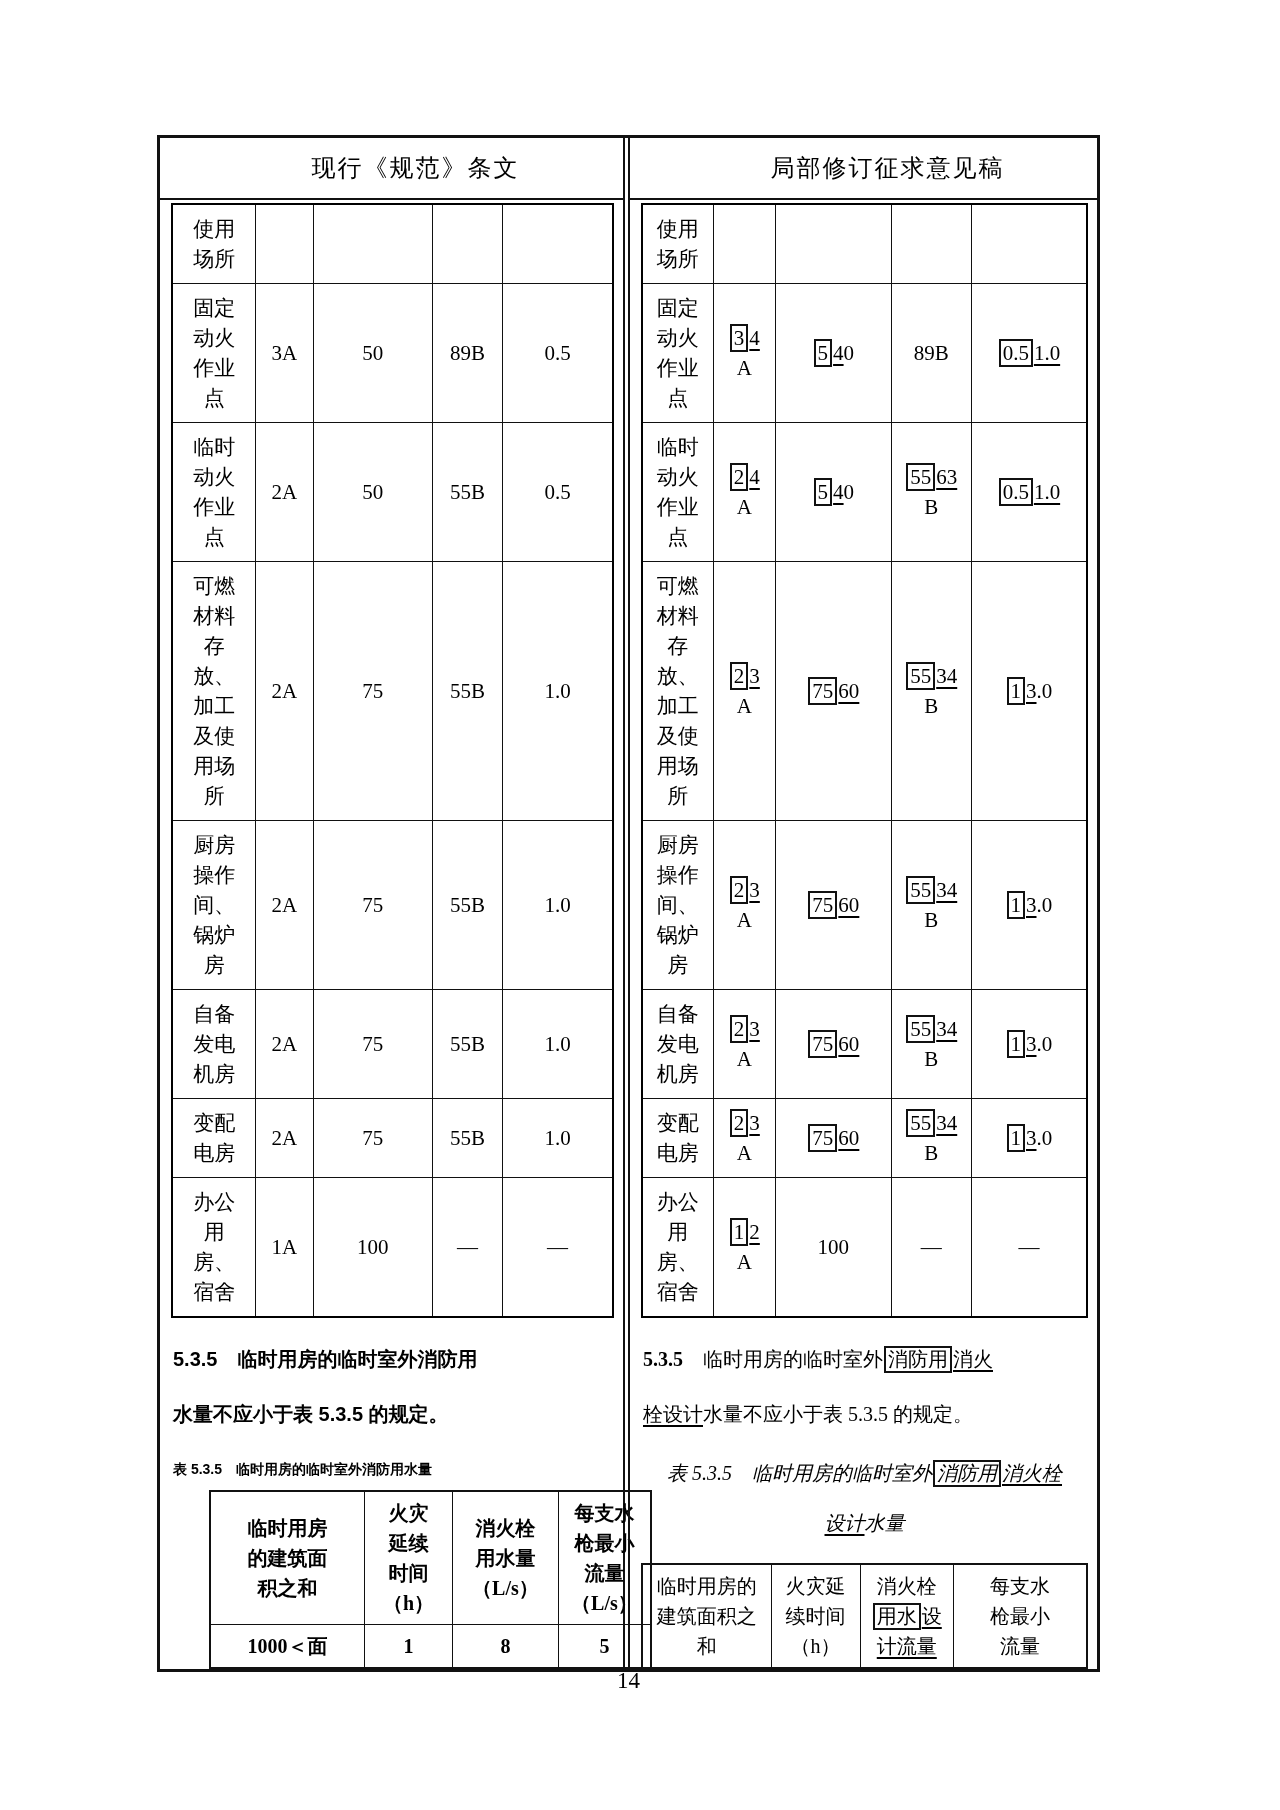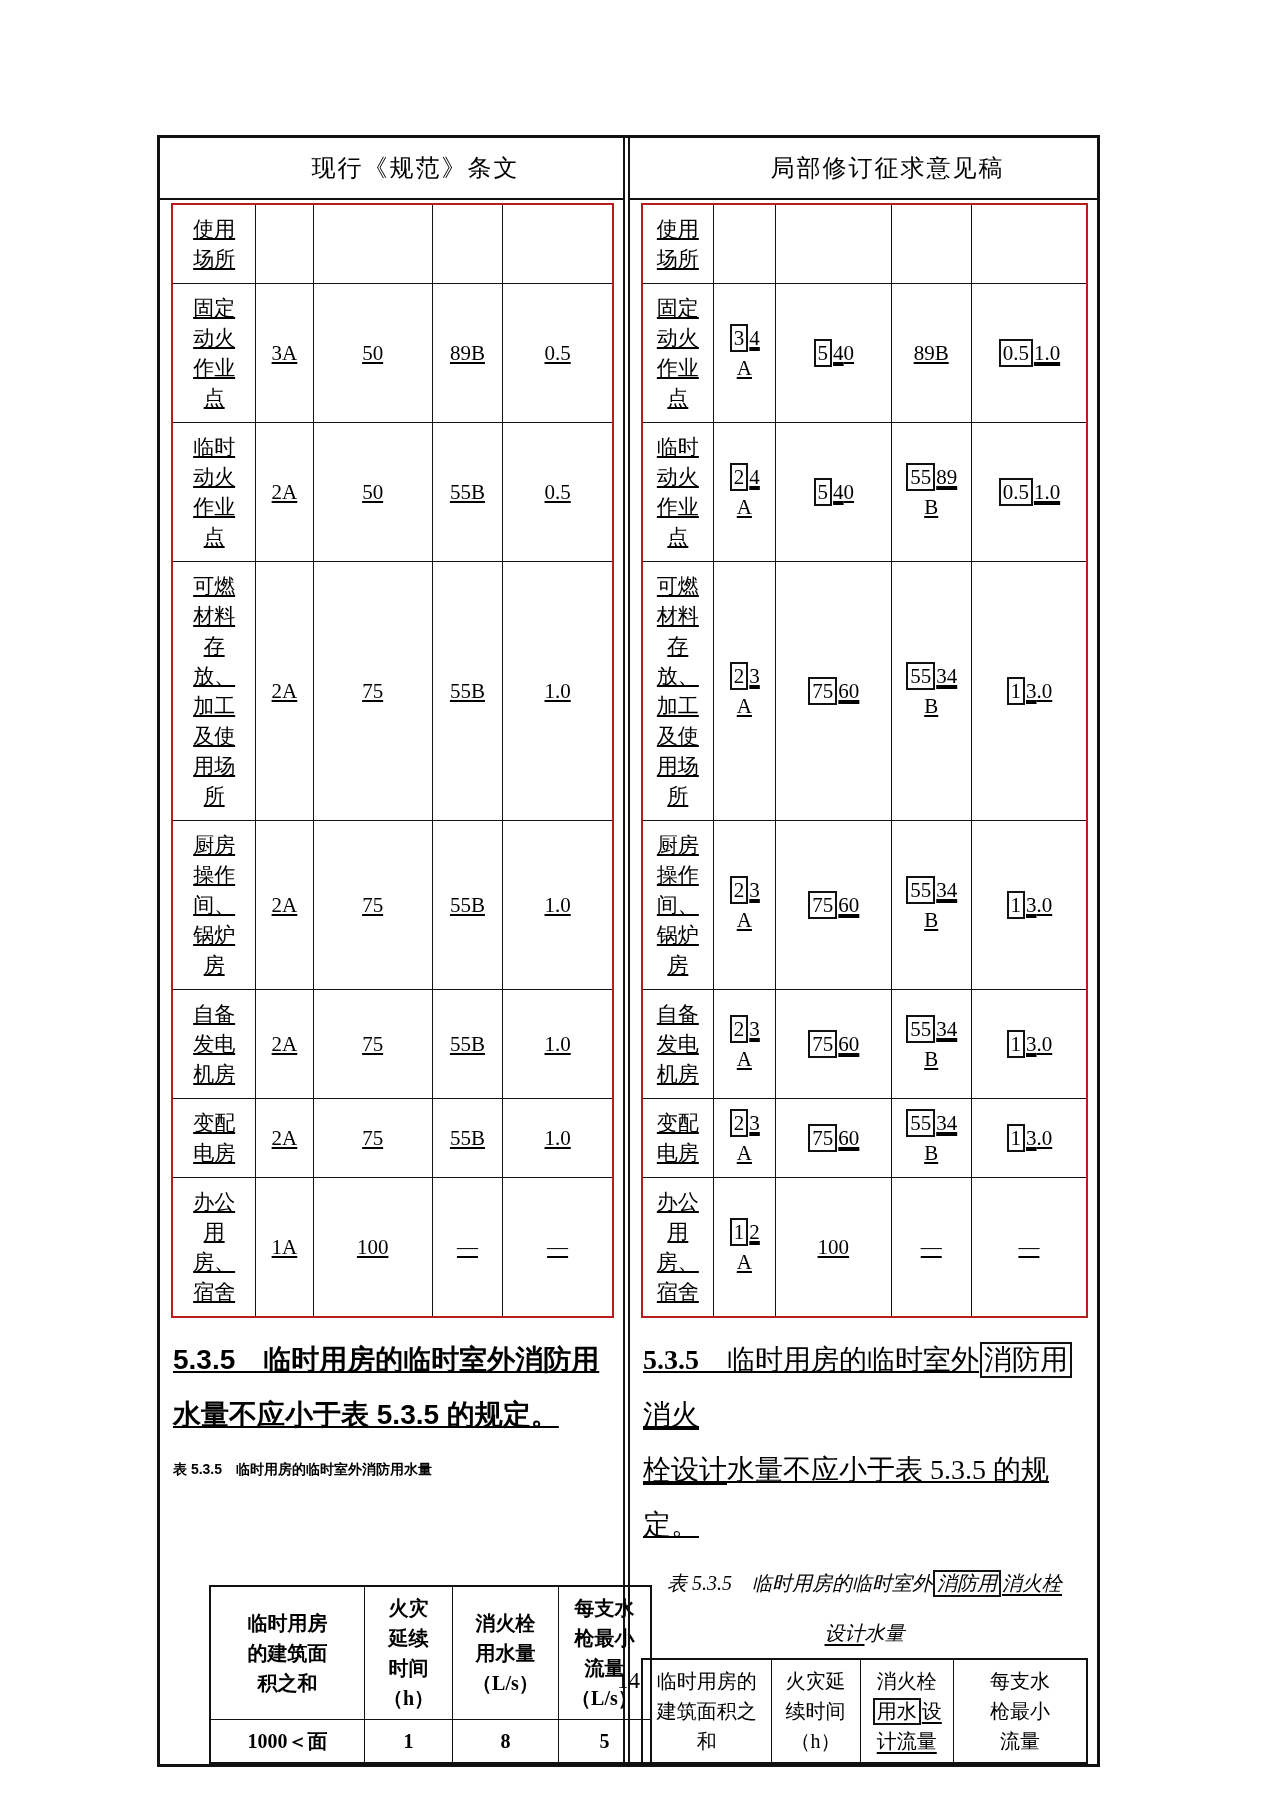--- a/index.html
+++ b/index.html
@@ -13,28 +13,28 @@
   .half{display:flex;flex-direction:column;box-sizing:border-box;}
   .half.left{width:465px;border-right:2px solid #111;}
   .half.right{flex:1;border-left:2px solid #111;margin-left:3px;justify-content:flex-end;}
 
   .col-header{height:60px;line-height:60px;text-align:center;font-size:24px;
               letter-spacing:2px;border-bottom:2px solid #111;padding-left:48px;}
   .col-body{flex:1;display:flex;flex-direction:column;padding:3px 9px 0 11px;}
 
   
   table{border-collapse:collapse;}
-  .upper{width:100%;border:2px solid #b91c1c;table-layout:fixed;text-decoration:underline;}
+  .upper{width:100%;border:2px solid #000000;table-layout:fixed;}
   .upper td{border:1px solid #111;text-align:center;vertical-align:middle;
             font-size:21px;line-height:30px;padding:9px 2px;}
   .upper td.lbl{padding:9px 1px;}
 
   
   .bottom-section{flex:1;display:flex;flex-direction:column;padding-bottom:0;}
-  .para{margin:14px 2px 0 2px;font-size:28px;line-height:55px;text-align:left;text-decoration:underline;}
+  .para{margin:14px 2px 0 2px;font-size:20px;line-height:55px;text-align:left;}
   .left-ink{font-family:"Liberation Sans","DejaVu Sans",sans-serif;font-weight:700;}
   .caption{margin:6px 2px 0 2px;font-size:14px;line-height:42px;}
   .caption.center{text-align:center;font-style:italic;}
   .half.right .caption{font-size:20px;line-height:50px;}
   .bottom-table{width:100%;margin-top:auto;border:2px solid #111;table-layout:fixed;}
   .bottom-table th,.bottom-table td{border:1px solid #111;text-align:center;
      vertical-align:middle;font-size:20px;line-height:30px;padding:6px 2px;font-weight:inherit;}
   .half.left .bottom-table{font-weight:700;margin-left:38px;}
   .half.right .bottom-table{font-weight:400;}
 
@@ -176,21 +176,21 @@
                 <td class="lbl">固定<br>动火<br>作业<br>点</td>
                 <td class="val"><span class="del">3</span><span class="ins">4</span><br>A</td>
                 <td class="val"><span class="del">5</span><span class="ins">4</span>0</td>
                 <td class="val">89B</td>
                 <td class="val"><span class="del">0.5</span><span class="ins">1.0</span></td>
               </tr>
               <tr>
                 <td class="lbl">临时<br>动火<br>作业<br>点</td>
                 <td class="val"><span class="del">2</span><span class="ins">4</span><br>A</td>
                 <td class="val"><span class="del">5</span><span class="ins">4</span>0</td>
-                <td class="val"><span class="del">55</span><span class="ins">89</span><br>B</td>
+                <td class="val"><span class="del">55</span><span class="ins">63</span><br>B</td>
                 <td class="val"><span class="del">0.5</span><span class="ins">1.0</span></td>
               </tr>
               <tr>
                 <td class="lbl">可燃<br>材料<br>存<br>放、<br>加工<br>及使<br>用场<br>所</td>
                 <td class="val"><span class="del">2</span><span class="ins">3</span><br>A</td>
                 <td class="val"><span class="del">75</span><span class="ins">60</span></td>
                 <td class="val"><span class="del">55</span><span class="ins">34</span><br>B</td>
                 <td class="val"><span class="del">1</span><span class="ins">3</span>.0</td>
               </tr>
               <tr>

